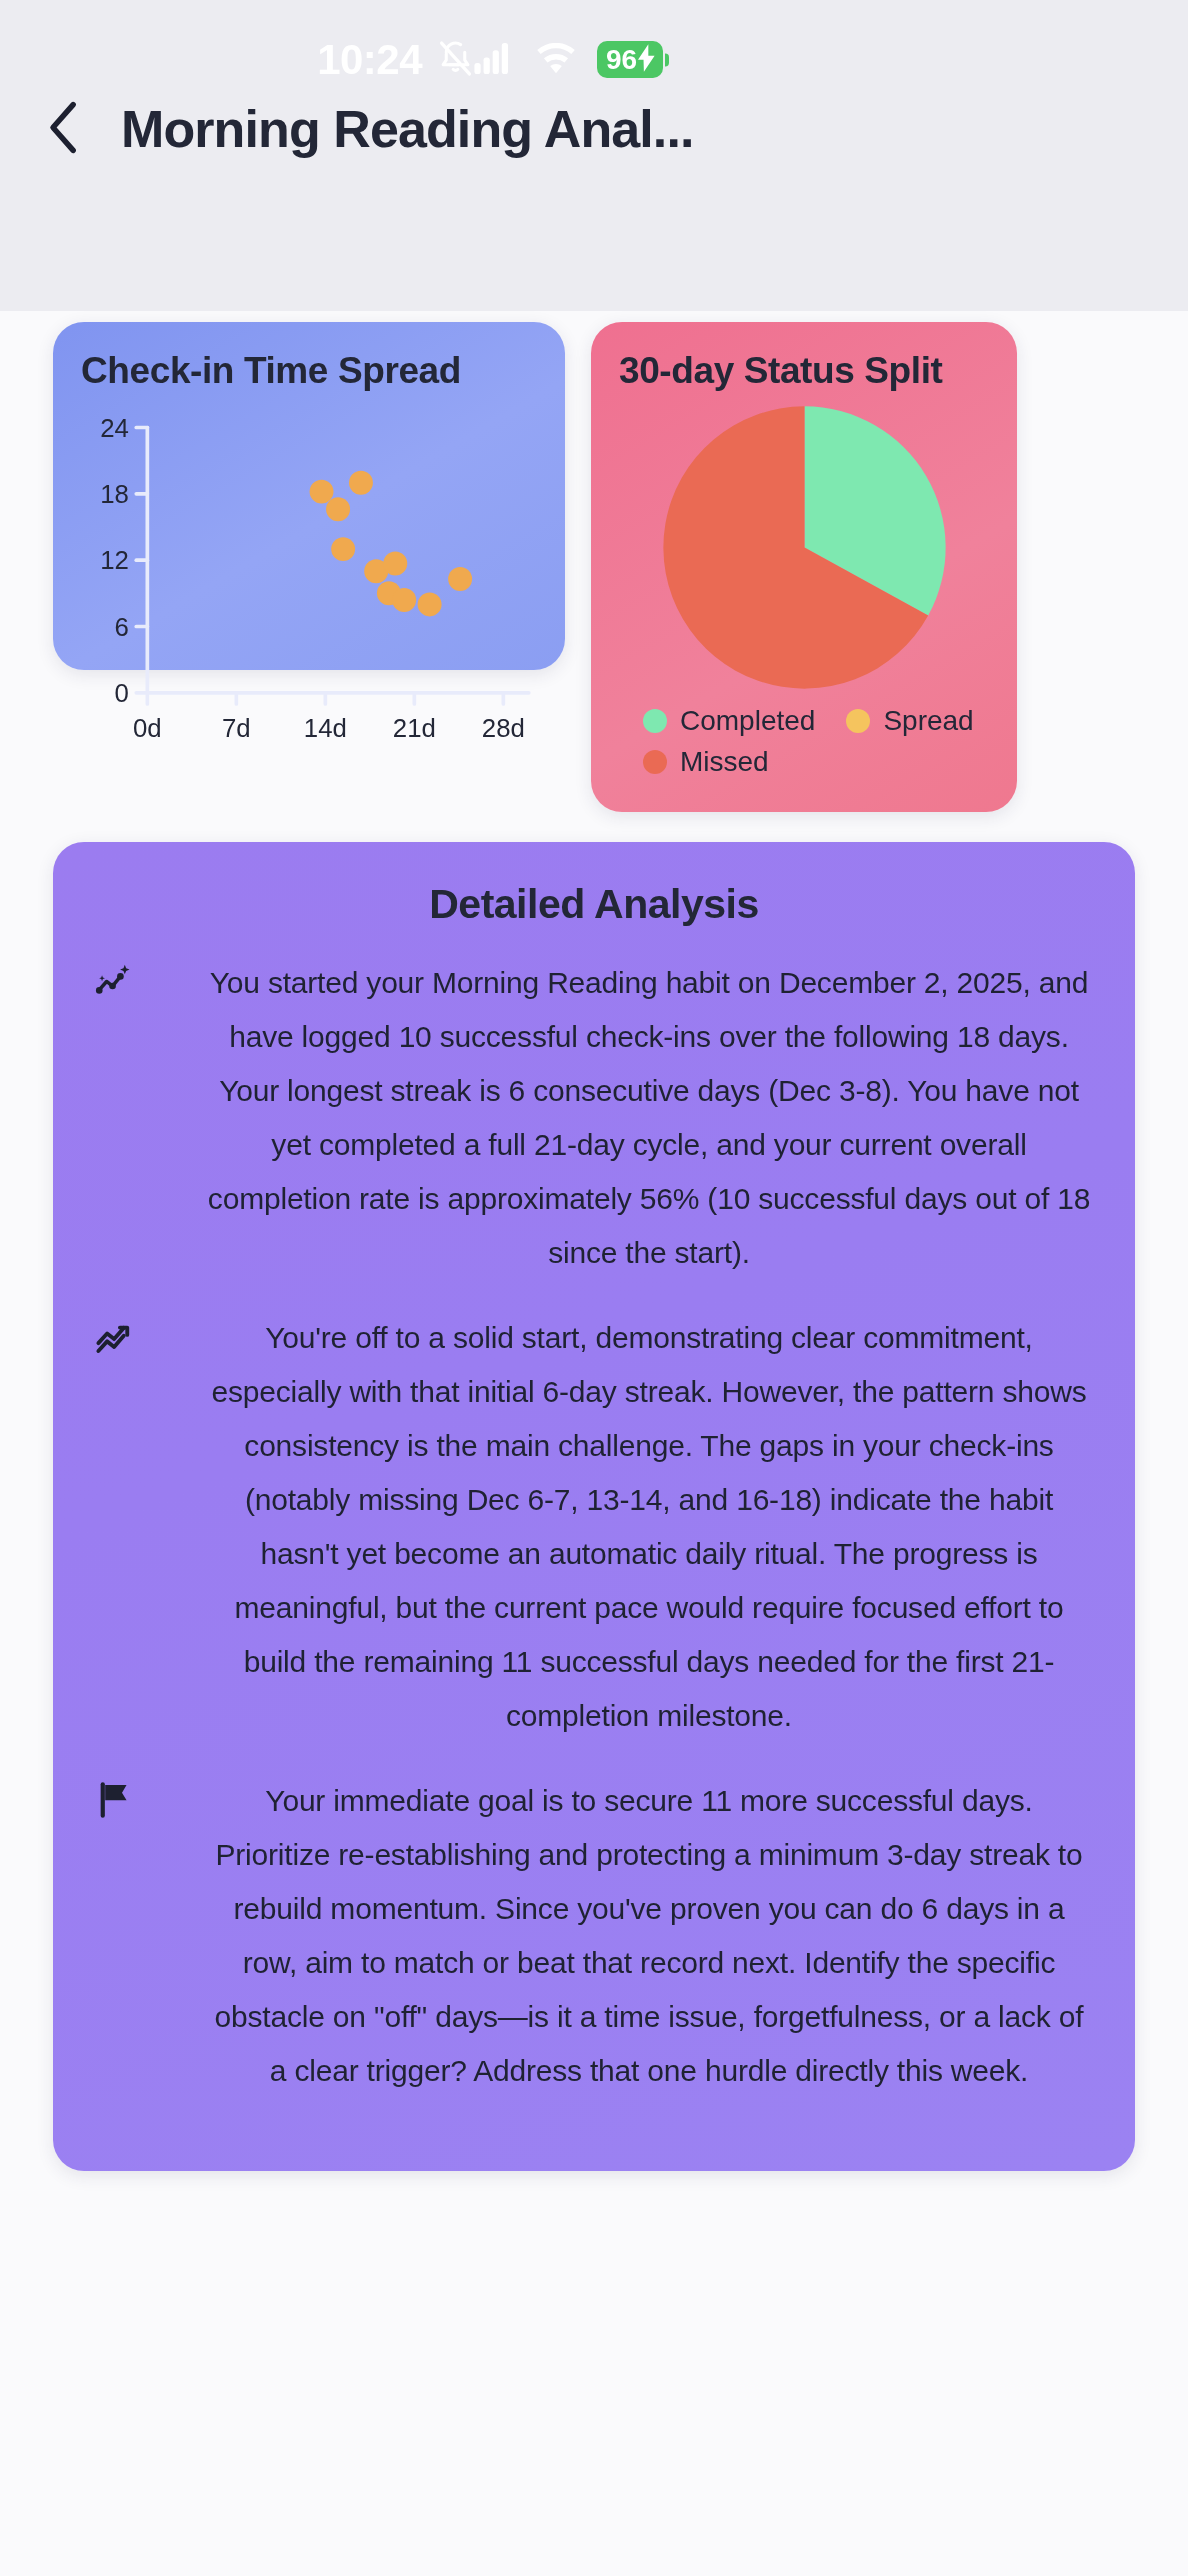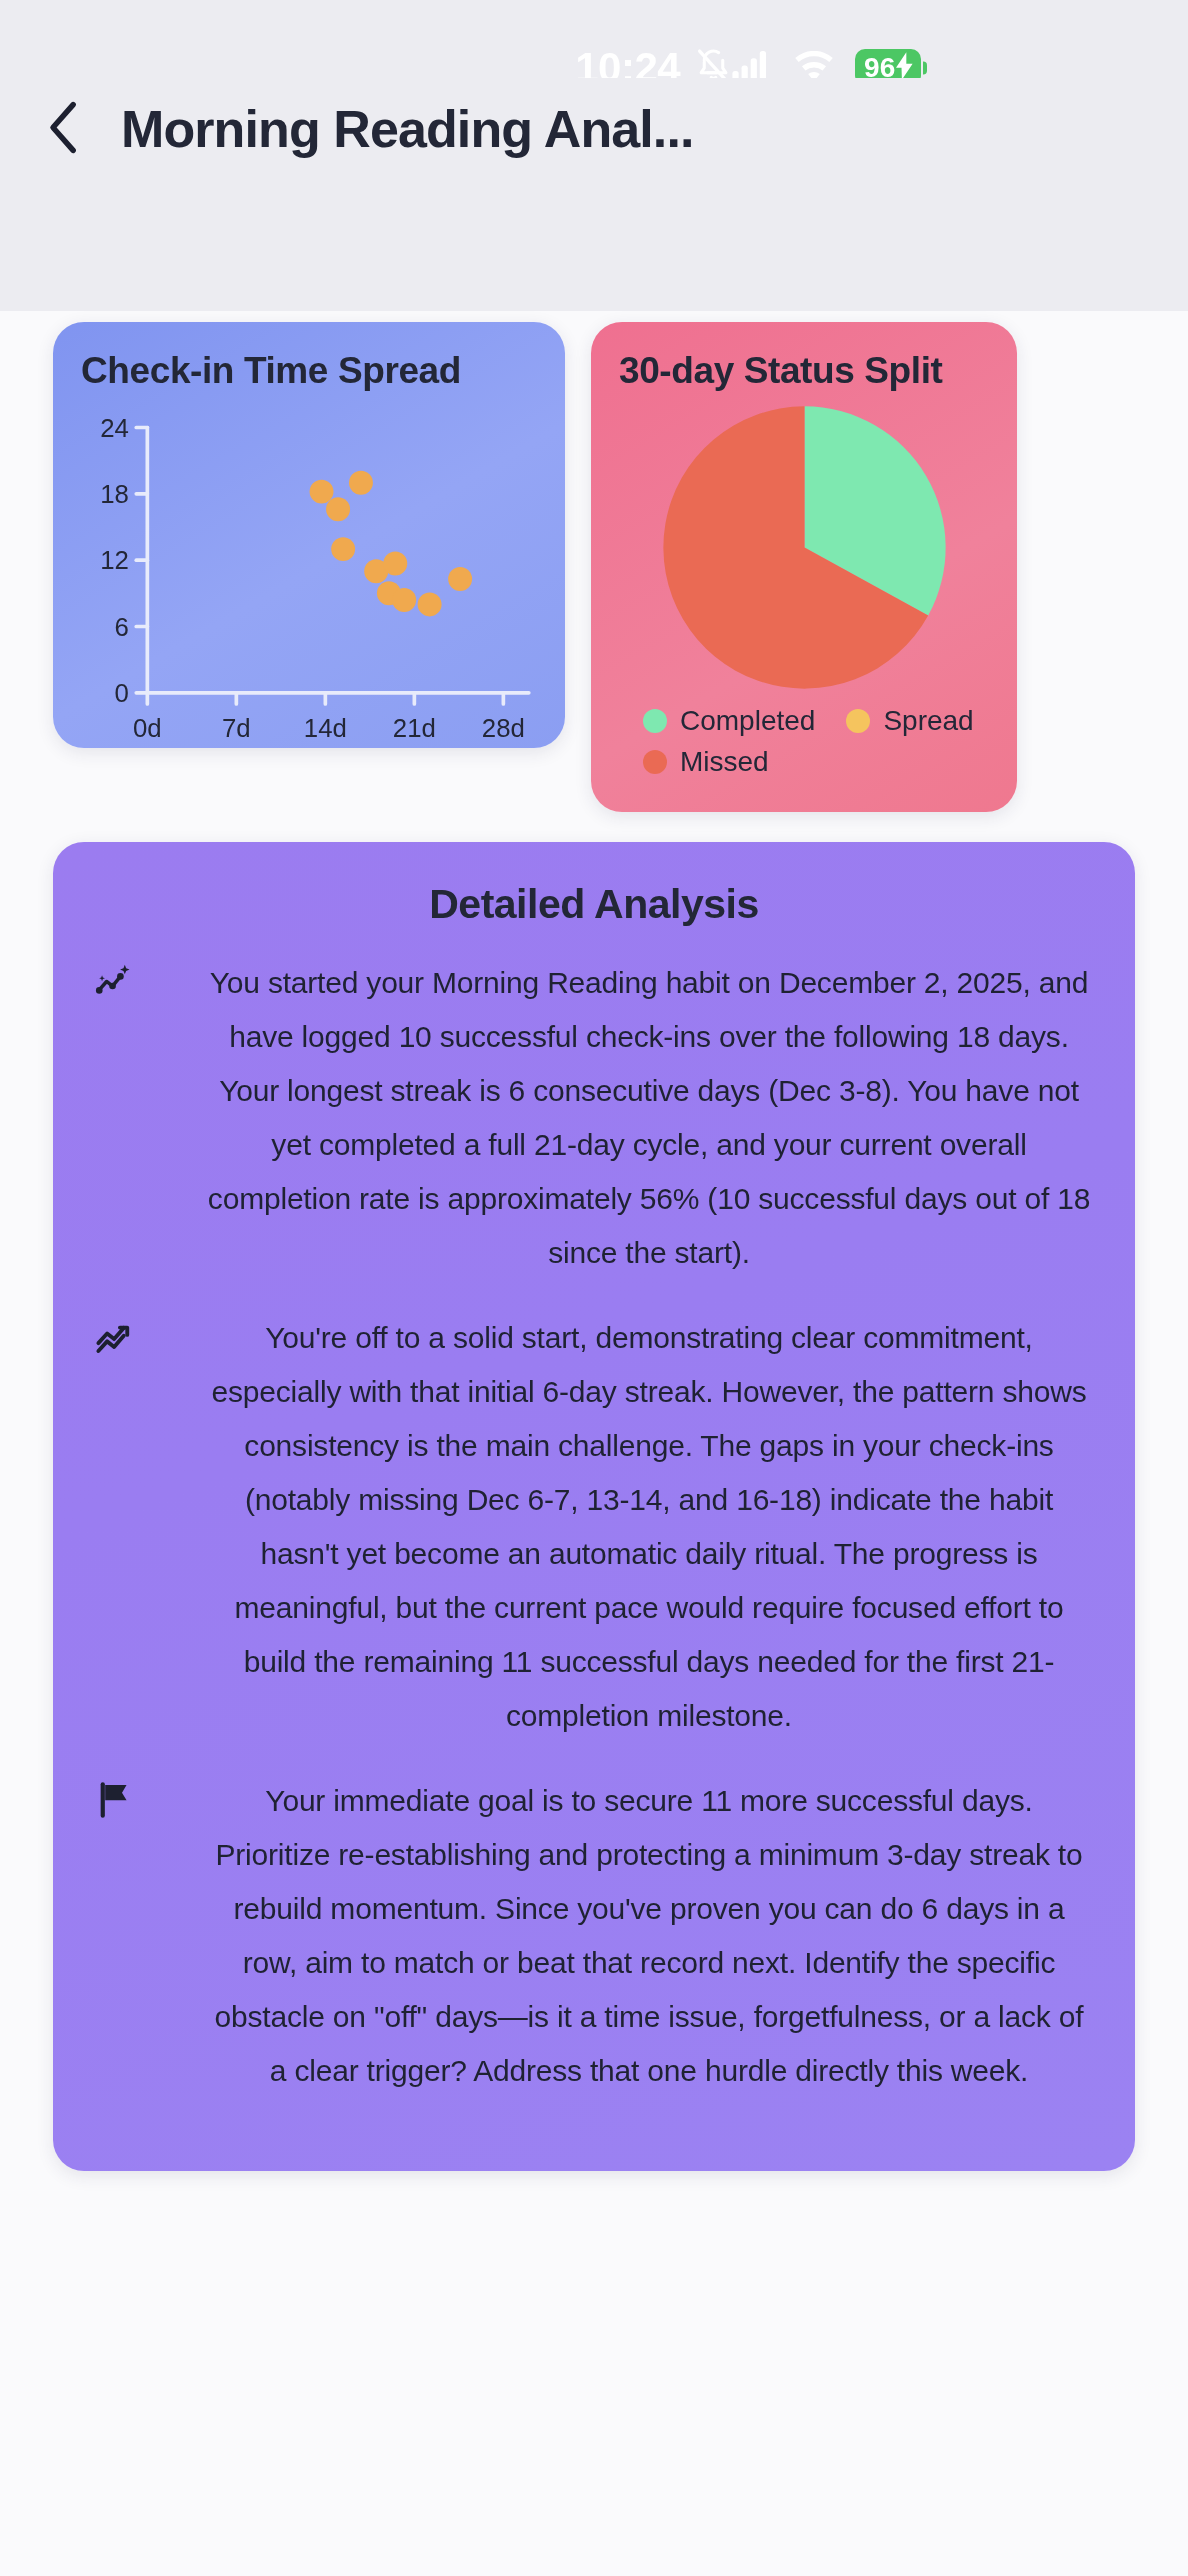--- a/index.html
+++ b/index.html
@@ -6,22 +6,22 @@
   html,body { width:1188px; height:2576px; }
   body {
     font-family:"Liberation Sans", sans-serif;
     background:#ececf1;
     overflow:hidden;
     position:relative;
   }
 
   
   .statusbar{
-    position:absolute; top:16px; left:0; width:980px; height:103px;
-    display:flex; align-items:center; justify-content:flex-end;
+    position:absolute; top:8px; left:0; width:980px; height:103px;
+    display:flex; align-items:center; justify-content:center;
     padding:0 59px;
   }
   .sb-left{ display:flex; align-items:center; gap:14.7px; }
   .sb-time{ font-size:42px; font-weight:600; color:#ffffff; letter-spacing:-0.5px; }
   .sb-right{ display:flex; align-items:center; gap:20px; }
   .batt{
     background:#4cc764; border-radius:10px; padding:2.8px 8.3px 2.8px 9.2px;
     display:flex; align-items:center; gap:0.9px; position:relative;
   }
   .batt-num{ font-size:28px; font-weight:700; color:#ffffff; line-height:1; }
@@ -55,21 +55,21 @@
   }
 
   .card-row{
     display:flex; gap:26px; padding:11px 53px 0 53px;
   }
   .card{
     border-radius:31px; padding:28px 28px 24px 28px; position:relative;
     box-shadow:0 4.6px 16.6px rgba(40,40,80,.10);
   }
   .card-blue{
-    width:512px; height:426px;
+    width:512px; height:348px;
     background:linear-gradient(150deg,#8094f0 0%, #94a5f5 55%, #8b9ef2 100%);
   }
   .card-pink{
     width:426px; height:490px;
     background:linear-gradient(150deg,#ef7090 0%, #f0819b 60%, #ef788f 100%);
   }
   .card-title{
     font-size:37px; font-weight:700; color:#232737; letter-spacing:-0.4px;
   }
 

